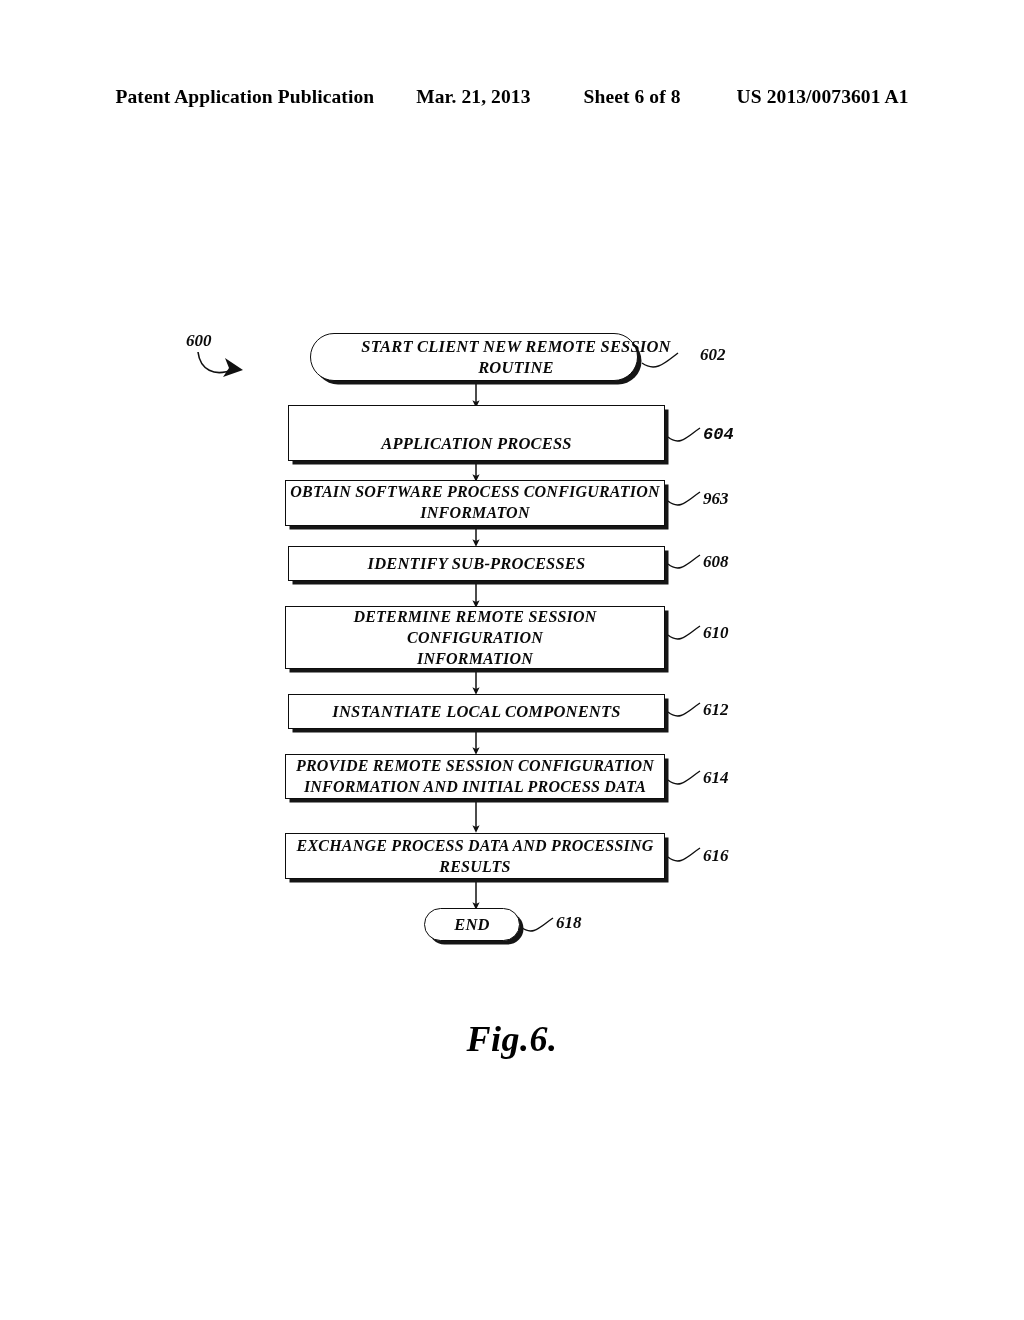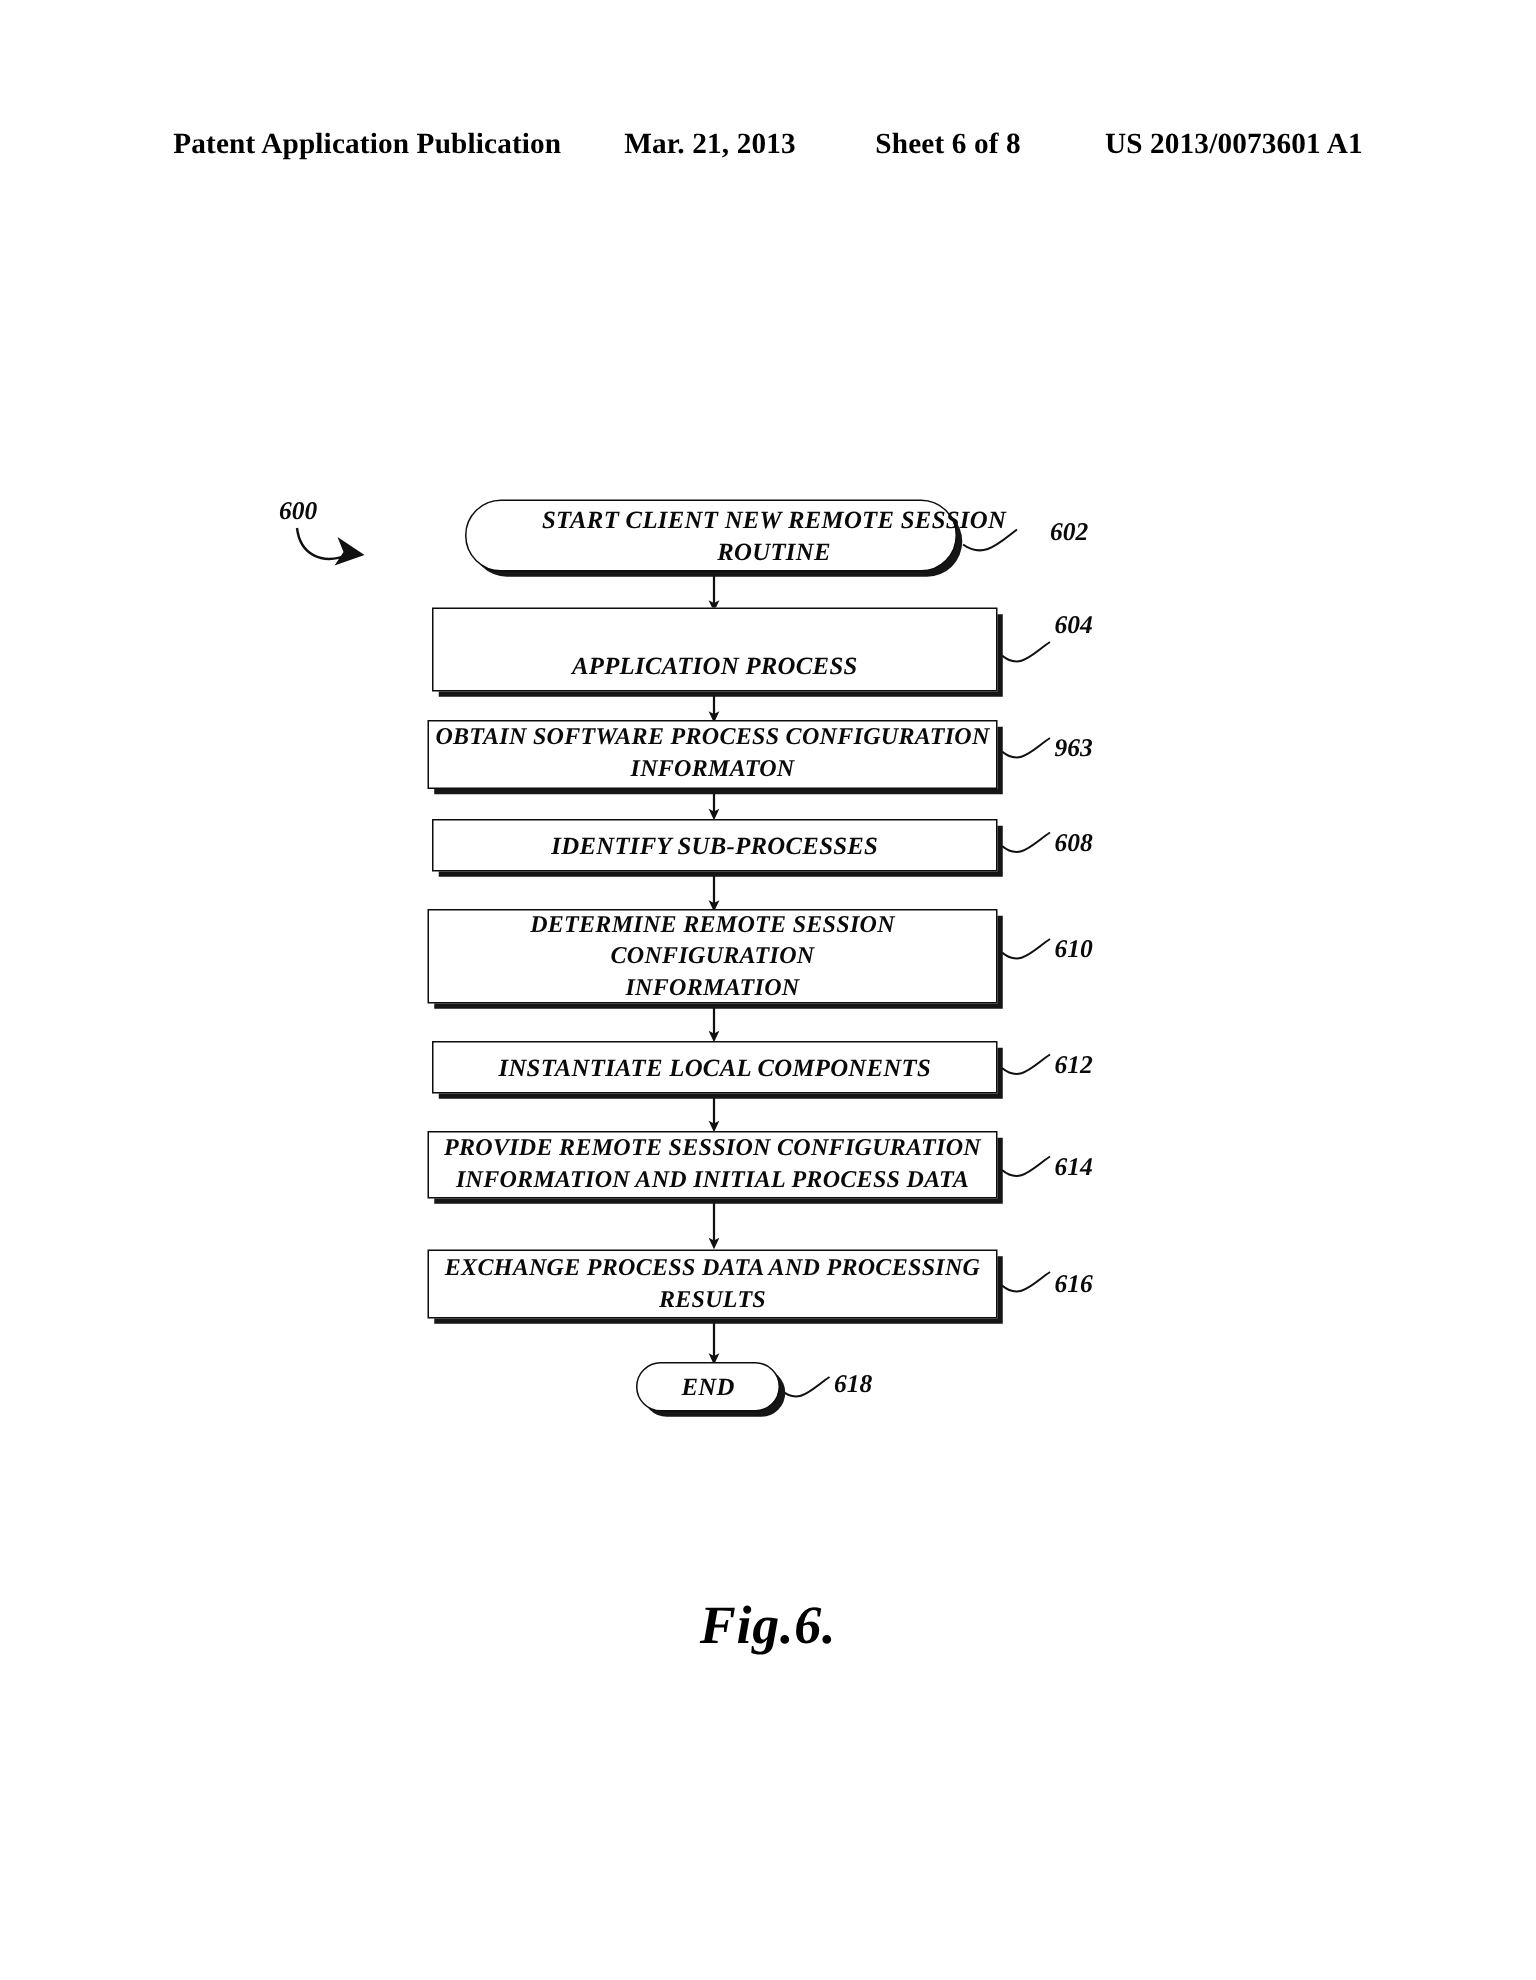--- a/index.html
+++ b/index.html
@@ -94,21 +94,20 @@
     position: absolute;
     left: 0;
     top: 1018px;
     width: 1024px;
     text-align: center;
     font-style: italic;
     font-weight: bold;
     font-size: 36px;
     letter-spacing: 0.5px;
     color: #000;
-    margin-top: 44px;
   }
 
   
   #label-600 {
     position: absolute;
     left: 186px;
     top: 331px;
     font-style: italic;
     font-weight: bold;
     font-size: 17px;
@@ -173,21 +172,21 @@
   </div>
   <div class="ref-num" style="left:700px; top:345px;">602</div>
 
   <div class="fc-box" style="left:288px; top:405px; width:377px; height:56px;"></div>
   <div class="node-text" style="left:290px; top:405px; width:373px; height:56px;">
     <span>
       <br>
       <span>APPLICATION PROCESS</span>
     </span>
   </div>
-  <div class="ref-num" style="left:703px; top:407px;">604</div>
+  <div class="ref-num" style="left:703px; top:425px;font-family:Liberation Mono, monospace;">604</div>
 
   <div class="fc-box" style="left:285px; top:480px; width:380px; height:46px;"></div>
   <div class="node-text" style="left:286px; top:478px; width:378px; height:48px; font-size:16px;">
     <span>
       <span>OBTAIN SOFTWARE PROCESS CONFIGURATION</span><br>
       <span>INFORMATON</span>
     </span>
   </div>
   <div class="ref-num" style="left:703px; top:489px;">963</div>
 

